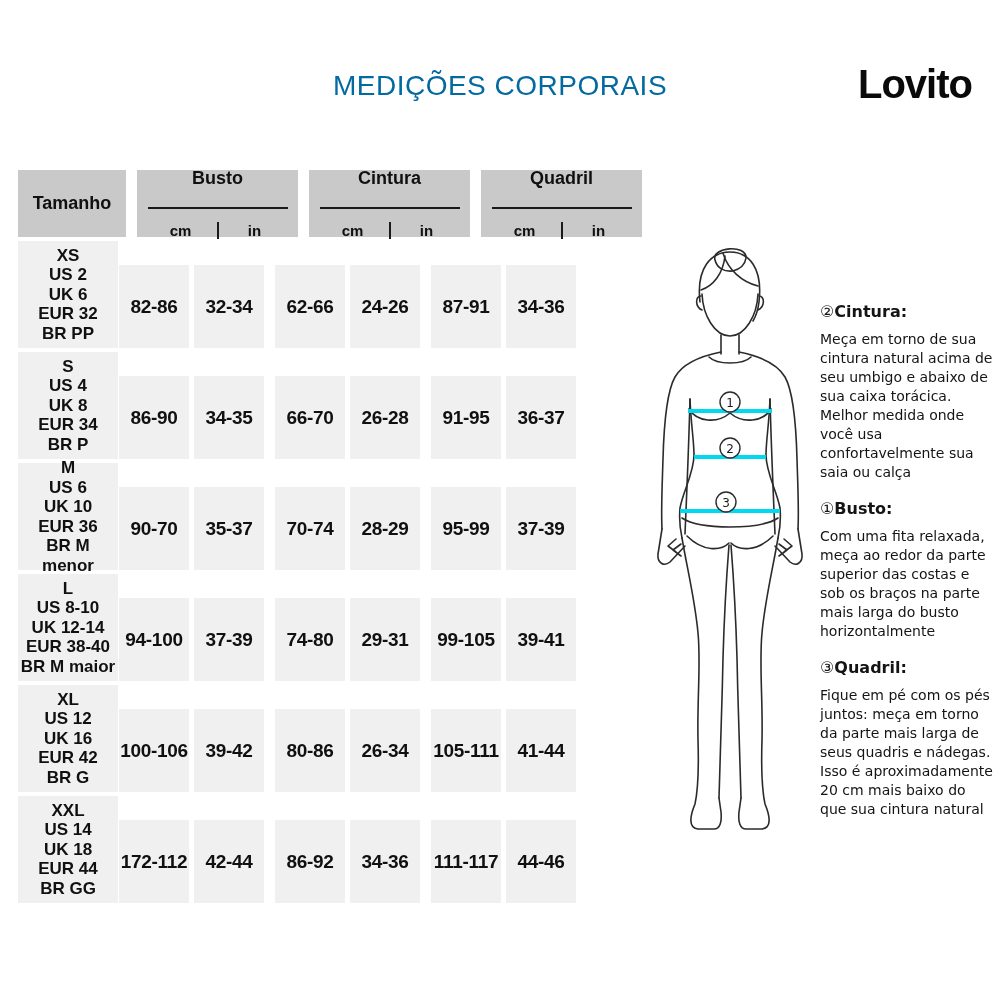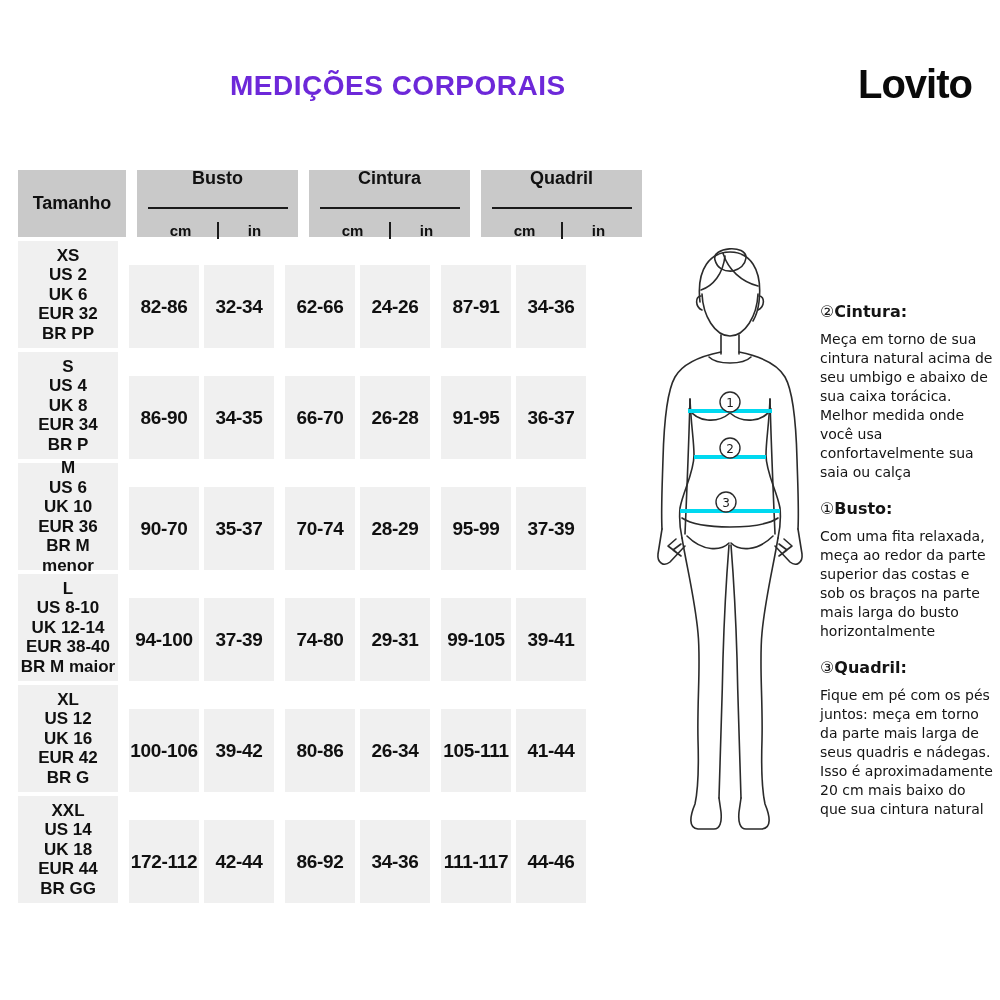--- a/index.html
+++ b/index.html
@@ -2,22 +2,22 @@
 <html><head>
 <meta charset="utf-8">
 <style>
   html,body{margin:0;padding:0;}
   body{
     width:1000px;height:1000px;position:relative;background:#ffffff;
     font-family:"Liberation Sans",sans-serif;color:#101010;overflow:hidden;
   }
   
   .title{
-    position:absolute;top:70px;left:230px;width:540px;text-align:left;
-    font-size:28px;font-weight:700;letter-spacing:.5px;color:#6d28d9;
+    position:absolute;top:70px;left:230px;width:540px;text-align:center;
+    font-size:28px;font-weight:400;letter-spacing:.5px;color:#0369a1;
   }
   .brand{
     position:absolute;top:62px;left:858px;width:135px;
     font-size:40px;font-weight:700;letter-spacing:-1px;color:#0a0a0a;
   }
   
   .size-table{position:absolute;left:18px;top:170px;}
   .thead{display:flex;height:67px;margin-bottom:4px;}
   .size-head{
     width:108px;margin-right:11px;background:#c9c9c9;
@@ -33,21 +33,21 @@
     width:140px;margin:0 auto;text-align:center;
     font-size:18px;font-weight:700;padding-bottom:18px;
     border-bottom:2px solid #1a1a1a;
   }
   .units{display:flex;width:146px;margin:13px auto 0;align-items:flex-start;}
   .unit{flex:1;text-align:center;font-size:15px;font-weight:700;}
   .unit-div{width:2px;height:17px;background:#1a1a1a;}
   .trow{display:flex;height:107px;margin-bottom:4px;}
   .cell{background:#f0f0f0;display:flex;align-items:center;justify-content:center;}
   .size-cell{
-    width:100px;margin-right:11px;flex-direction:column;
+    width:100px;margin-right:1px;flex-direction:column;
     font-size:17px;font-weight:700;line-height:19.5px;text-align:center;
   }
   .val{width:70px;font-size:19px;font-weight:700;letter-spacing:-.3px;margin-top:24px;}
   .val.cm{margin-right:5px;}
   .val.in{margin-right:11px;}
   .val.in.last{margin-right:0;}
   
   .figure-wrap{position:absolute;left:645px;top:238px;width:175px;height:600px;}
   
   .notes{

